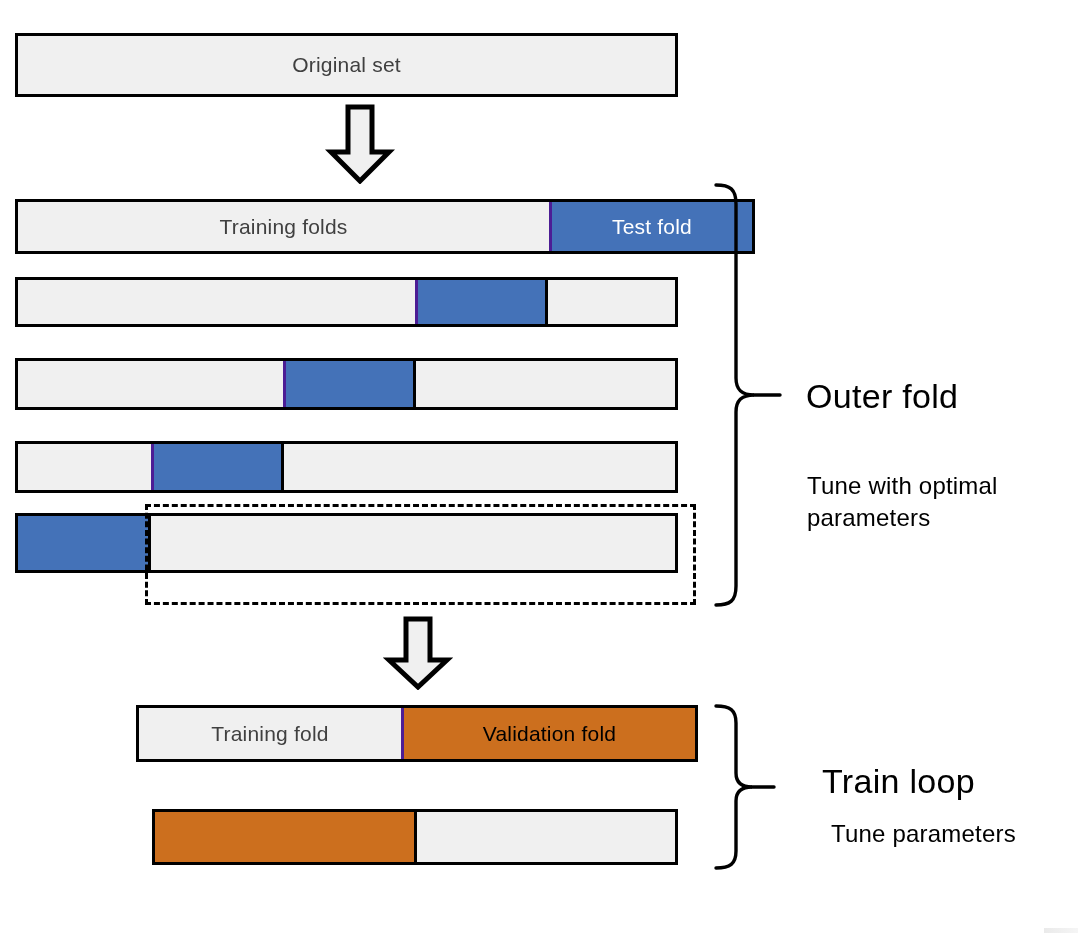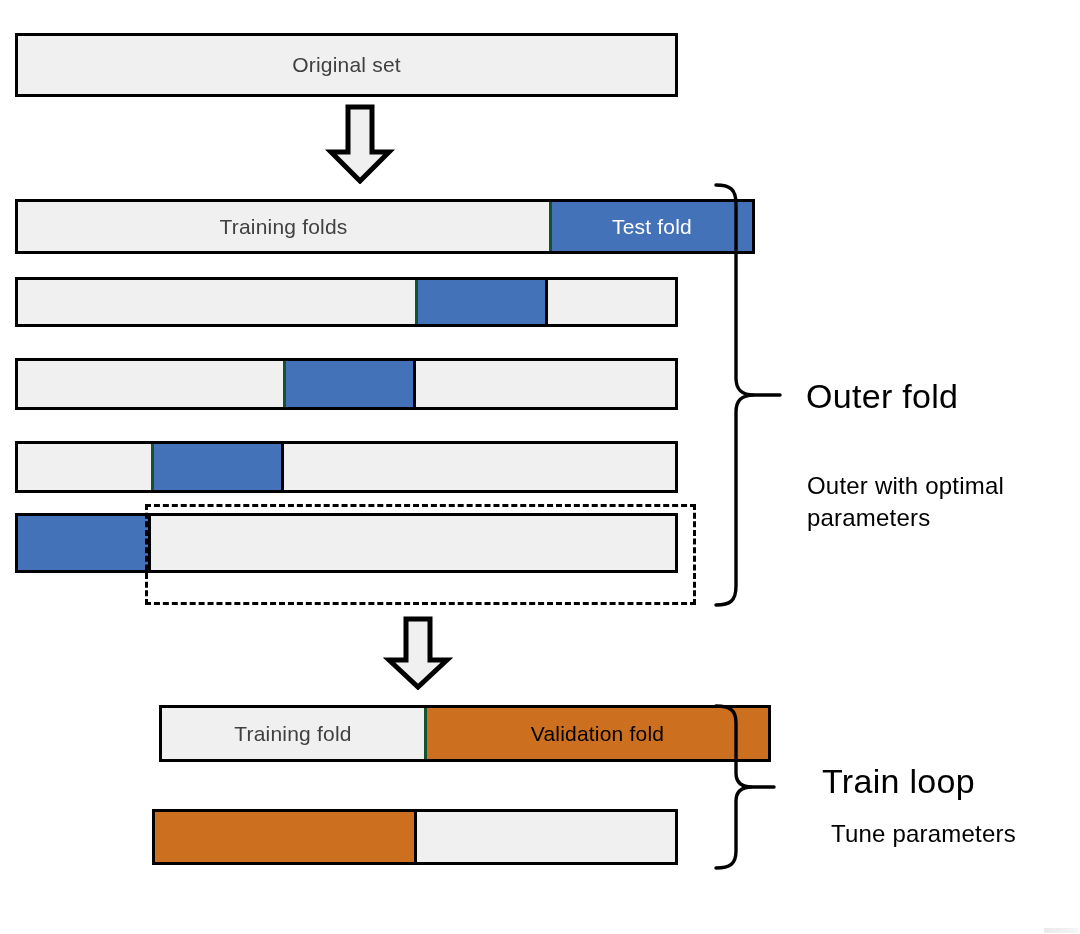--- a/index.html
+++ b/index.html
@@ -35,21 +35,21 @@
     white-space: nowrap;
   }
   .seg.blue {
     background: #4472b8;
     color: #ffffff;
   }
   .seg.orange {
     background: #cc6f1e;
     color: #000000;
   }
-  .seg.divider-left { border-left: 3px solid #14532d; }
+  .seg.divider-left { border-left: 3px solid #4c1d95; }
   .seg.divider-right { border-right: 3px solid #000000; }
 
   .dashed-box {
     position: absolute;
     border: 3px dashed #000000;
     background: transparent;
     pointer-events: none;
   }
 
   .arrow { position: absolute; }
@@ -134,31 +134,31 @@
   <div class="brace" style="left:714px; top:182px; width:72px; height:426px;">
     <svg width="72" height="426" viewBox="0 0 72 426" fill="none">
       <path d="M2,3 C16,3 22,7 22,22 L22,196 C22,208 28,213 40,213 C28,213 22,218 22,230 L22,404 C22,419 16,423 2,423" stroke="#000000" stroke-width="3.4" fill="none" stroke-linecap="round"></path>
       <path d="M40,213 L66,213" stroke="#000000" stroke-width="3.4" stroke-linecap="round"></path>
     </svg>
   </div>
 
   <div class="loop-title" style="left:806px; top:377px;">Outer fold</div>
 
   <div class="loop-sub" style="left:807px; top:470px; width:250px;">
-    <div>Outer with optimal</div>
+    <div>Tune with optimal</div>
     <div>parameters</div>
   </div>
 
   <div class="arrow" style="left:383px; top:616px; width:70px; height:74px;">
     <svg width="70" height="74" viewBox="0 0 70 74">
       <polygon points="23,3 47,3 47,44 64,44 35,71 6,44 23,44" fill="#f0f0f0" stroke="#000000" stroke-width="5" stroke-linejoin="miter"></polygon>
     </svg>
   </div>
 
-  <div class="bar" style="left:159px; top:705px; width:612px; height:57px;">
+  <div class="bar" style="left:136px; top:705px; width:562px; height:57px;">
     <div class="seg" style="flex:0 0 262px;">
       <span>Training fold</span>
     </div>
     <div class="seg orange divider-left" style="flex:1 1 auto;">
       <span>Validation fold</span>
     </div>
   </div>
 
   <div class="bar" style="left:152px; top:809px; width:526px; height:56px;">
     <div class="seg orange divider-right" style="flex:0 0 262px;"></div>

